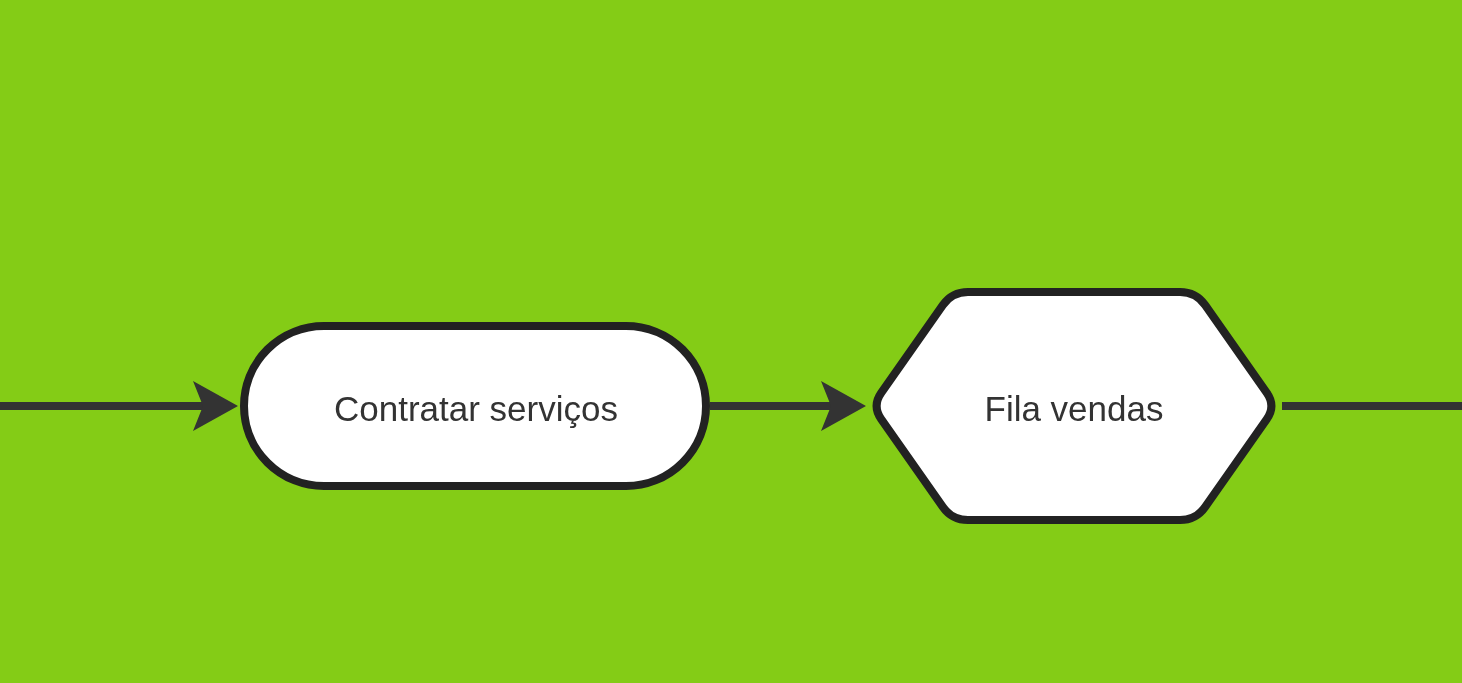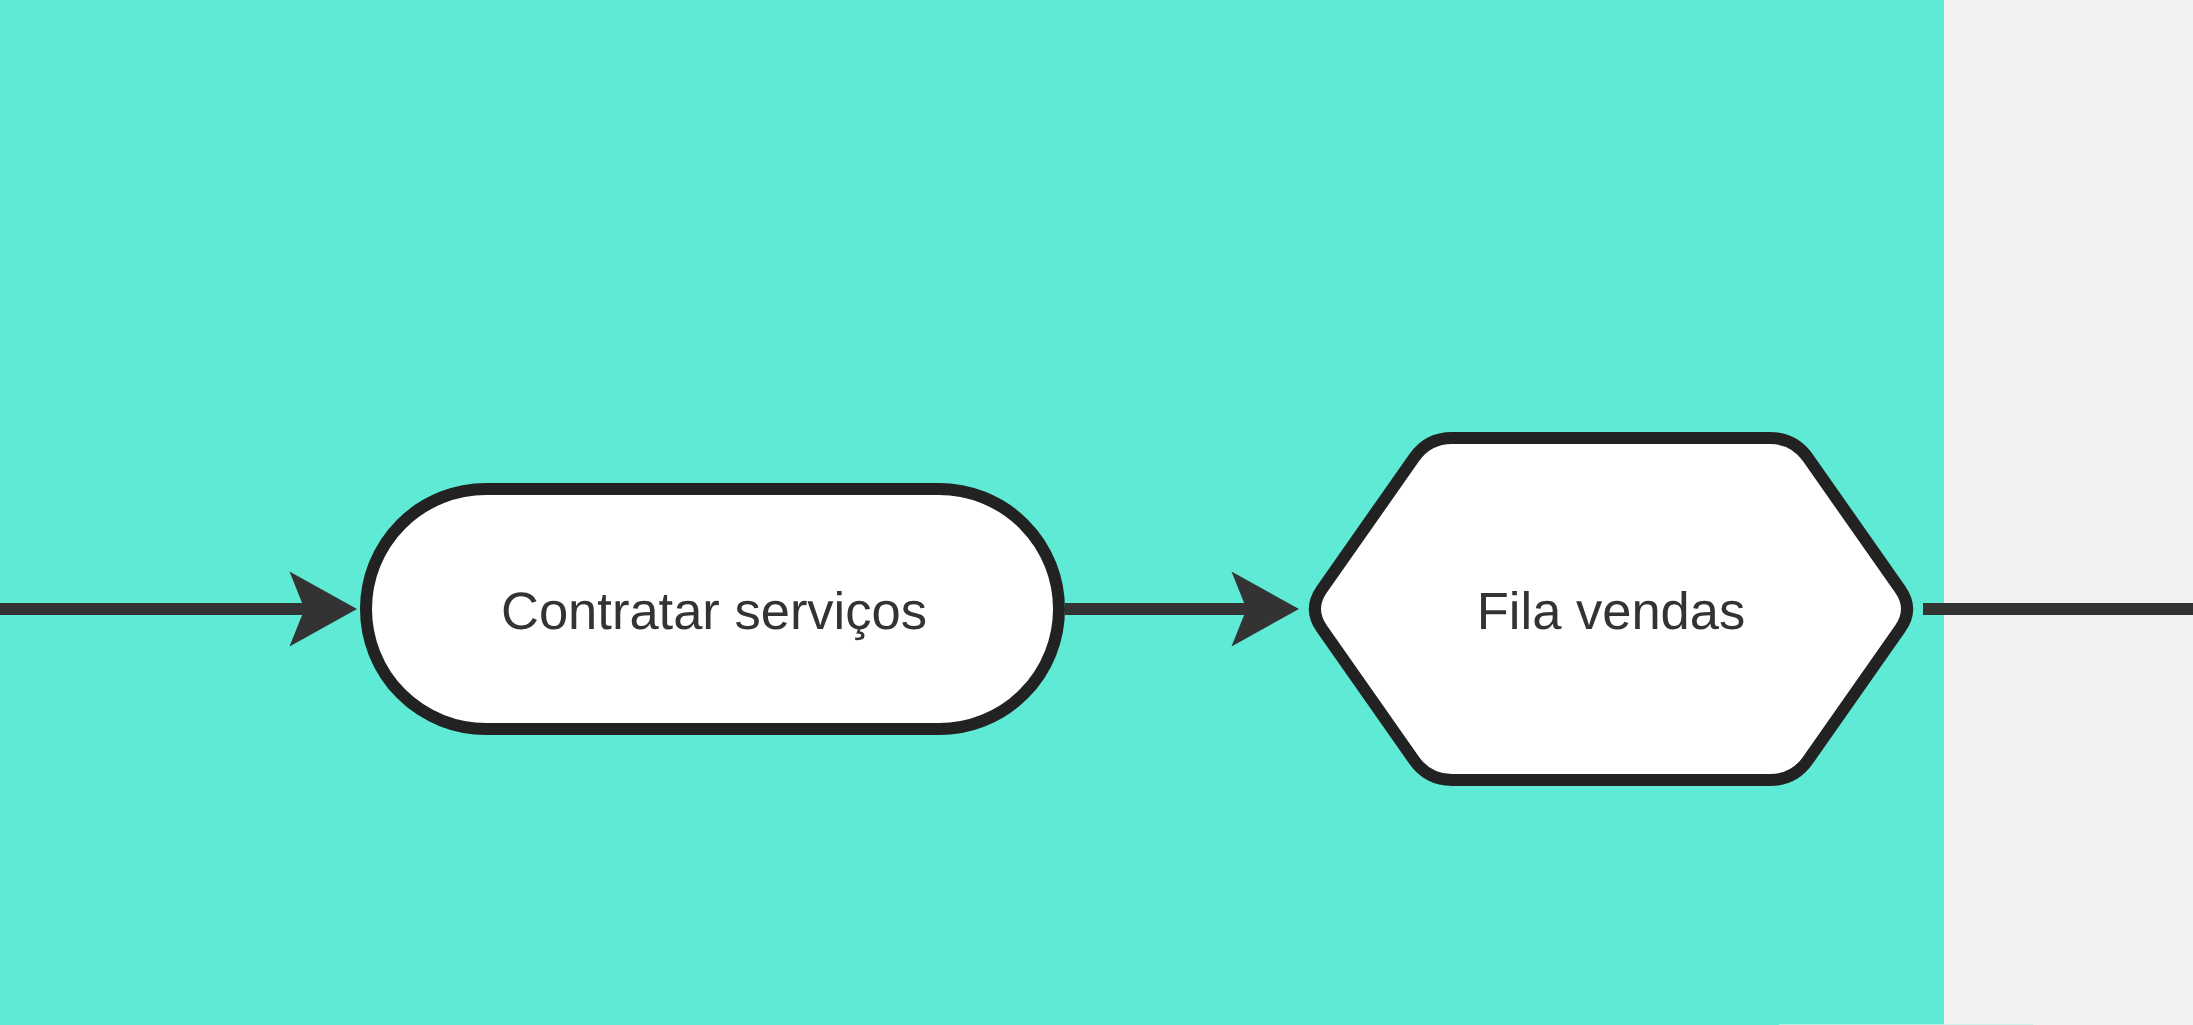--- a/index.html
+++ b/index.html
@@ -6,23 +6,23 @@
     margin: 0;
     padding: 0;
     width: 1462px;
     height: 683px;
     overflow: hidden;
     background: #f2f2f2;
     font-family: "Liberation Sans", "DejaVu Sans", sans-serif;
   }
   .canvas {
     position: relative;
-    width: 1296px;
+    width: 1462px;
     height: 683px;
-    background: #5eead4;
+    background: #84cc16;
   }
   svg.flowchart {
     position: absolute;
     top: 0;
     left: 0;
     display: block;
   }
   .edge-line {
     fill: none;
     stroke: #333333;

